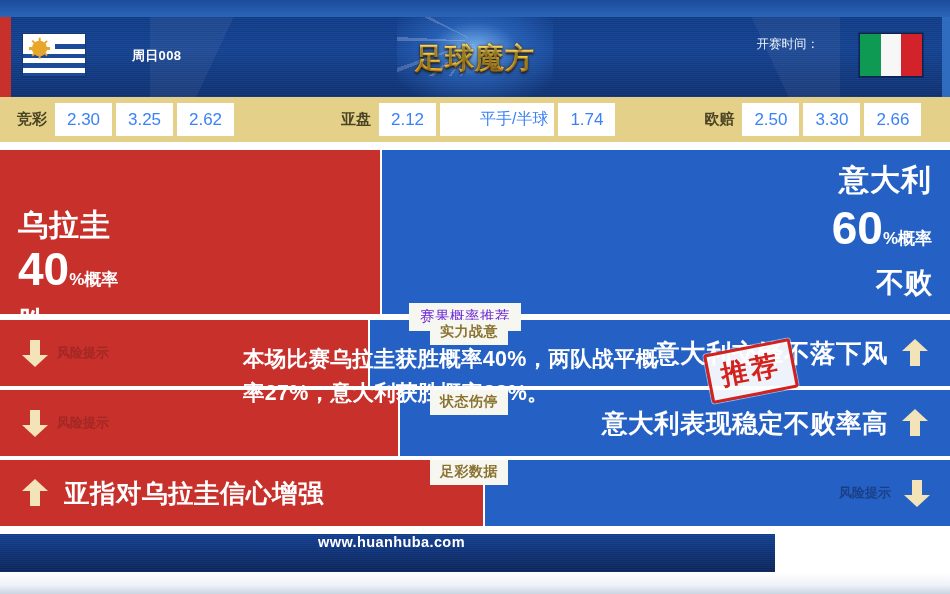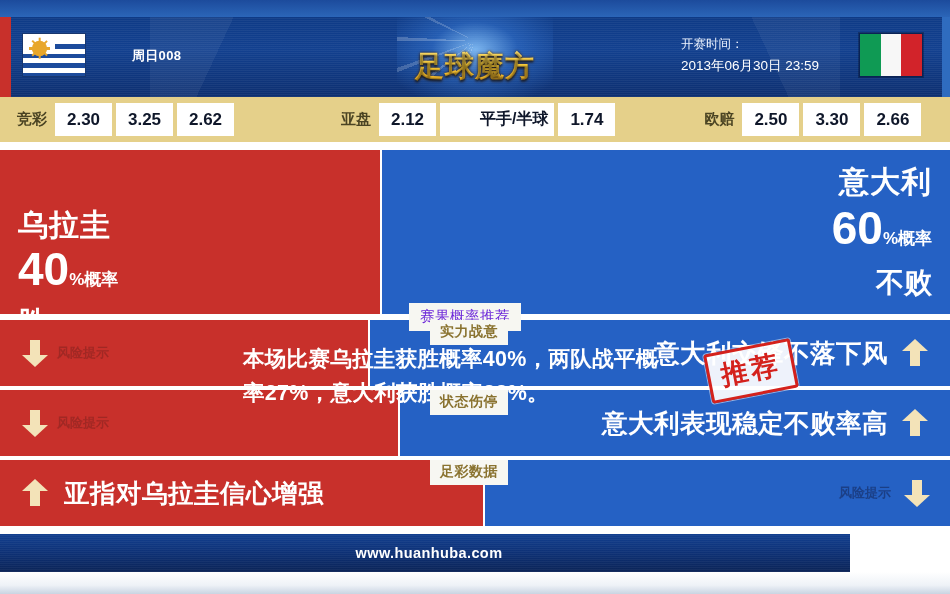--- a/index.html
+++ b/index.html
@@ -107,21 +107,21 @@
       conic-gradient(from 200deg at 50% 50%,
         rgba(255,255,255,.28) 0deg 3deg, rgba(255,255,255,0) 3deg 14deg,
         rgba(255,255,255,.22) 14deg 17deg, rgba(255,255,255,0) 17deg 30deg,
         rgba(255,255,255,.26) 30deg 33deg, rgba(255,255,255,0) 33deg 48deg,
         rgba(255,255,255,.2) 48deg 51deg, rgba(255,255,255,0) 51deg 70deg,
         rgba(255,255,255,.24) 70deg 73deg, rgba(255,255,255,0) 73deg 95deg,
         rgba(255,255,255,.2) 95deg 98deg, rgba(255,255,255,0) 98deg 140deg);
     opacity: .9;
   }
   .logo-text {
-    position: absolute; left: 0; top: 10px; width: 156px; height: 80px;
+    position: absolute; left: 0; top: 2px; width: 156px; height: 80px;
     display: flex; align-items: center; justify-content: center;
     font-size: 29px; font-weight: bold; letter-spacing: 1px;
     color: #ffd84a;
     background: linear-gradient(180deg, #fff4b0 8%, #ffd03a 48%, #e8920f 92%);
     -webkit-background-clip: text; background-clip: text;
     -webkit-text-fill-color: transparent;
     text-shadow: 0 2px 2px rgba(0,0,0,.45);
     filter: drop-shadow(0 0 1.5px rgba(70,35,0,.9));
   }
 
@@ -149,22 +149,22 @@
     position: absolute; left: 0; top: 97px; width: 950px; height: 45px;
     background: #e5d08a;
     display: flex; align-items: center;
   }
   .odds-group { display: flex; align-items: center; }
   .odds-label {
     color: #4b4423; font-size: 15px; font-weight: bold;
     margin: 0 8px 0 0; white-space: nowrap;
   }
   .odds-cell {
-    background: #ffffff; color: #0f172a;
-    font-size: 17px; font-weight: bold;
+    background: #ffffff; color: #3b82f6;
+    font-size: 17px; font-weight: normal;
     height: 33px; min-width: 57px; padding: 0 6px;
     display: flex; align-items: center; justify-content: center;
     margin-right: 4px;
   }
   .odds-cell.wide { min-width: 106px; font-size: 16px; padding-left: 40px; }
   .g1 { margin-left: 17px; }
   .g2 { margin-left: 103px; }
   .g3 { margin-left: 85px; }
 
   
@@ -187,21 +187,21 @@
     position: absolute; left: 18px; top: 16px; color: #ffffff; margin-top: 40px;
   }
   .team-left .tname { font-size: 30px; font-weight: bold; line-height: 38px; letter-spacing: 1px; }
   .team-left .tpct { font-size: 46px; font-weight: bold; line-height: 50px; }
   .team-left .tpct .unit { font-size: 17px; font-weight: bold; }
   .team-left .tres { font-size: 28px; font-weight: bold; line-height: 34px; }
 
   .team-right {
     position: absolute; right: 18px; top: 12px; color: #ffffff; text-align: right;
   }
-  .team-right .tname { font-size: 30px; font-weight: bold; line-height: 40px; letter-spacing: 1px; }
+  .team-right .tname { font-size: 30px; font-weight: bold; line-height: 40px; letter-spacing: 1px; font-family: Liberation Mono, monospace; }
   .team-right .tpct { font-size: 46px; font-weight: bold; line-height: 52px; }
   .team-right .tpct .unit { font-size: 17px; font-weight: bold; }
   .team-right .tres { font-size: 28px; font-weight: bold; line-height: 36px; }
 
   .hero-tab {
     position: absolute; left: 409px; top: 157px;
     background: #f7f7f2; color: #6d28d9;
     font-size: 14.5px; font-weight: normal;
     padding: 4px 11px 5px;
     letter-spacing: .5px;
@@ -294,23 +294,23 @@
     color: #ffffff; font-size: 25.5px; font-weight: bold; letter-spacing: .5px;
   }
   .row-main-left {
     display: flex; align-items: center; gap: 16px;
     margin-left: 22px;
     color: #ffffff; font-size: 25.5px; font-weight: bold; letter-spacing: .5px;
   }
 
   
   .footer {
-    position: absolute; left: 0; top: 534px; width: 850px; height: 38px;
+    position: absolute; left: 0; top: 534px; width: 775px; height: 38px;
     background: linear-gradient(180deg, #123f8f 0%, #0e3176 48%, #0b2457 100%);
-    display: flex; align-items: center; justify-content: center; padding-left: 8px;
+    display: flex; justify-content: center; padding-left: 8px;
   }
   .footer::after {
     content: ""; position: absolute; inset: 0;
     background-image: repeating-linear-gradient(0deg, rgba(255,255,255,.045) 0 1px, rgba(0,0,0,0) 1px 2px);
   }
   .footer-url {
     position: relative; z-index: 2;
     color: #ffffff; font-size: 14.5px; font-weight: bold; letter-spacing: .4px;
   }
   .page-bottom {
@@ -344,21 +344,20 @@
     <div class="match-no">周日008</div>
 
     <div class="logo-wrap">
       <div class="logo-glow"></div>
       <div class="logo-rays"></div>
       <div class="logo-text">足球魔方</div>
     </div>
 
     <div class="kickoff">
       <div class="k1">开赛时间：</div>
-      <div class="k2">2013年06月30日 23:59</div>
     </div>
 
     <div class="flag-it">
       <i class="g"></i>
         <i class="w"></i>
         <i class="r"></i>
     </div>
   </div>
 
   <div class="odds">

